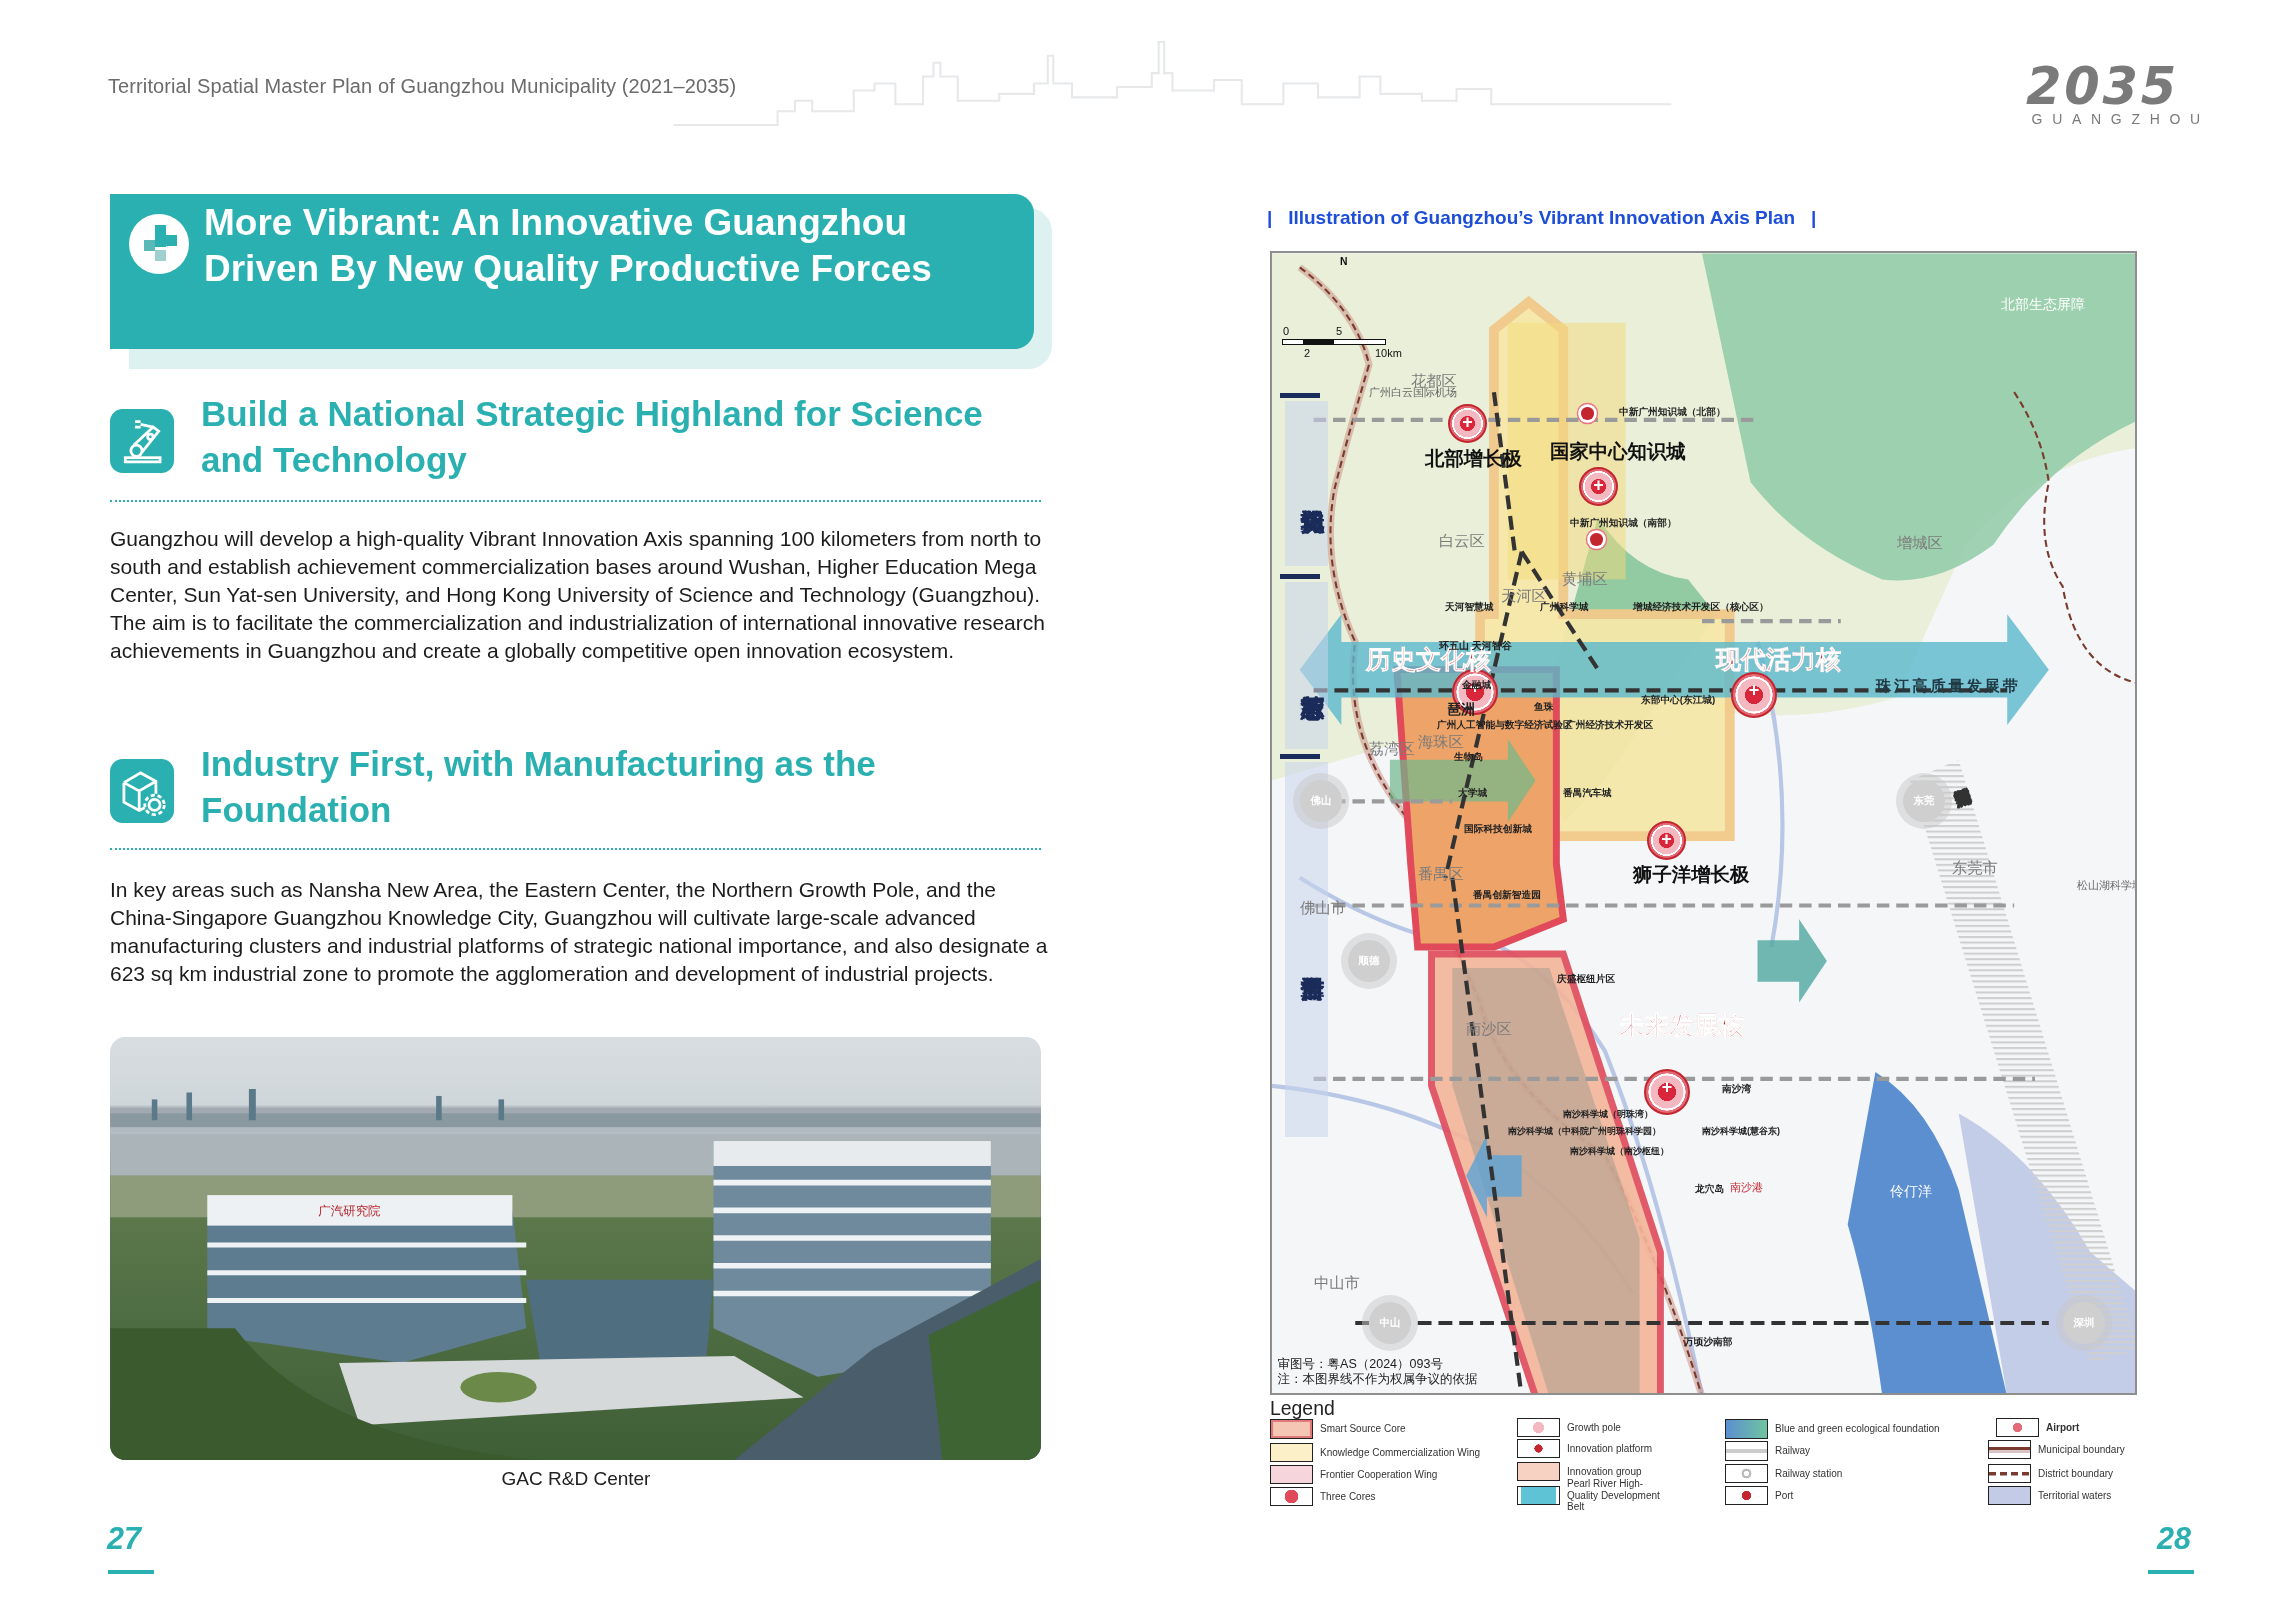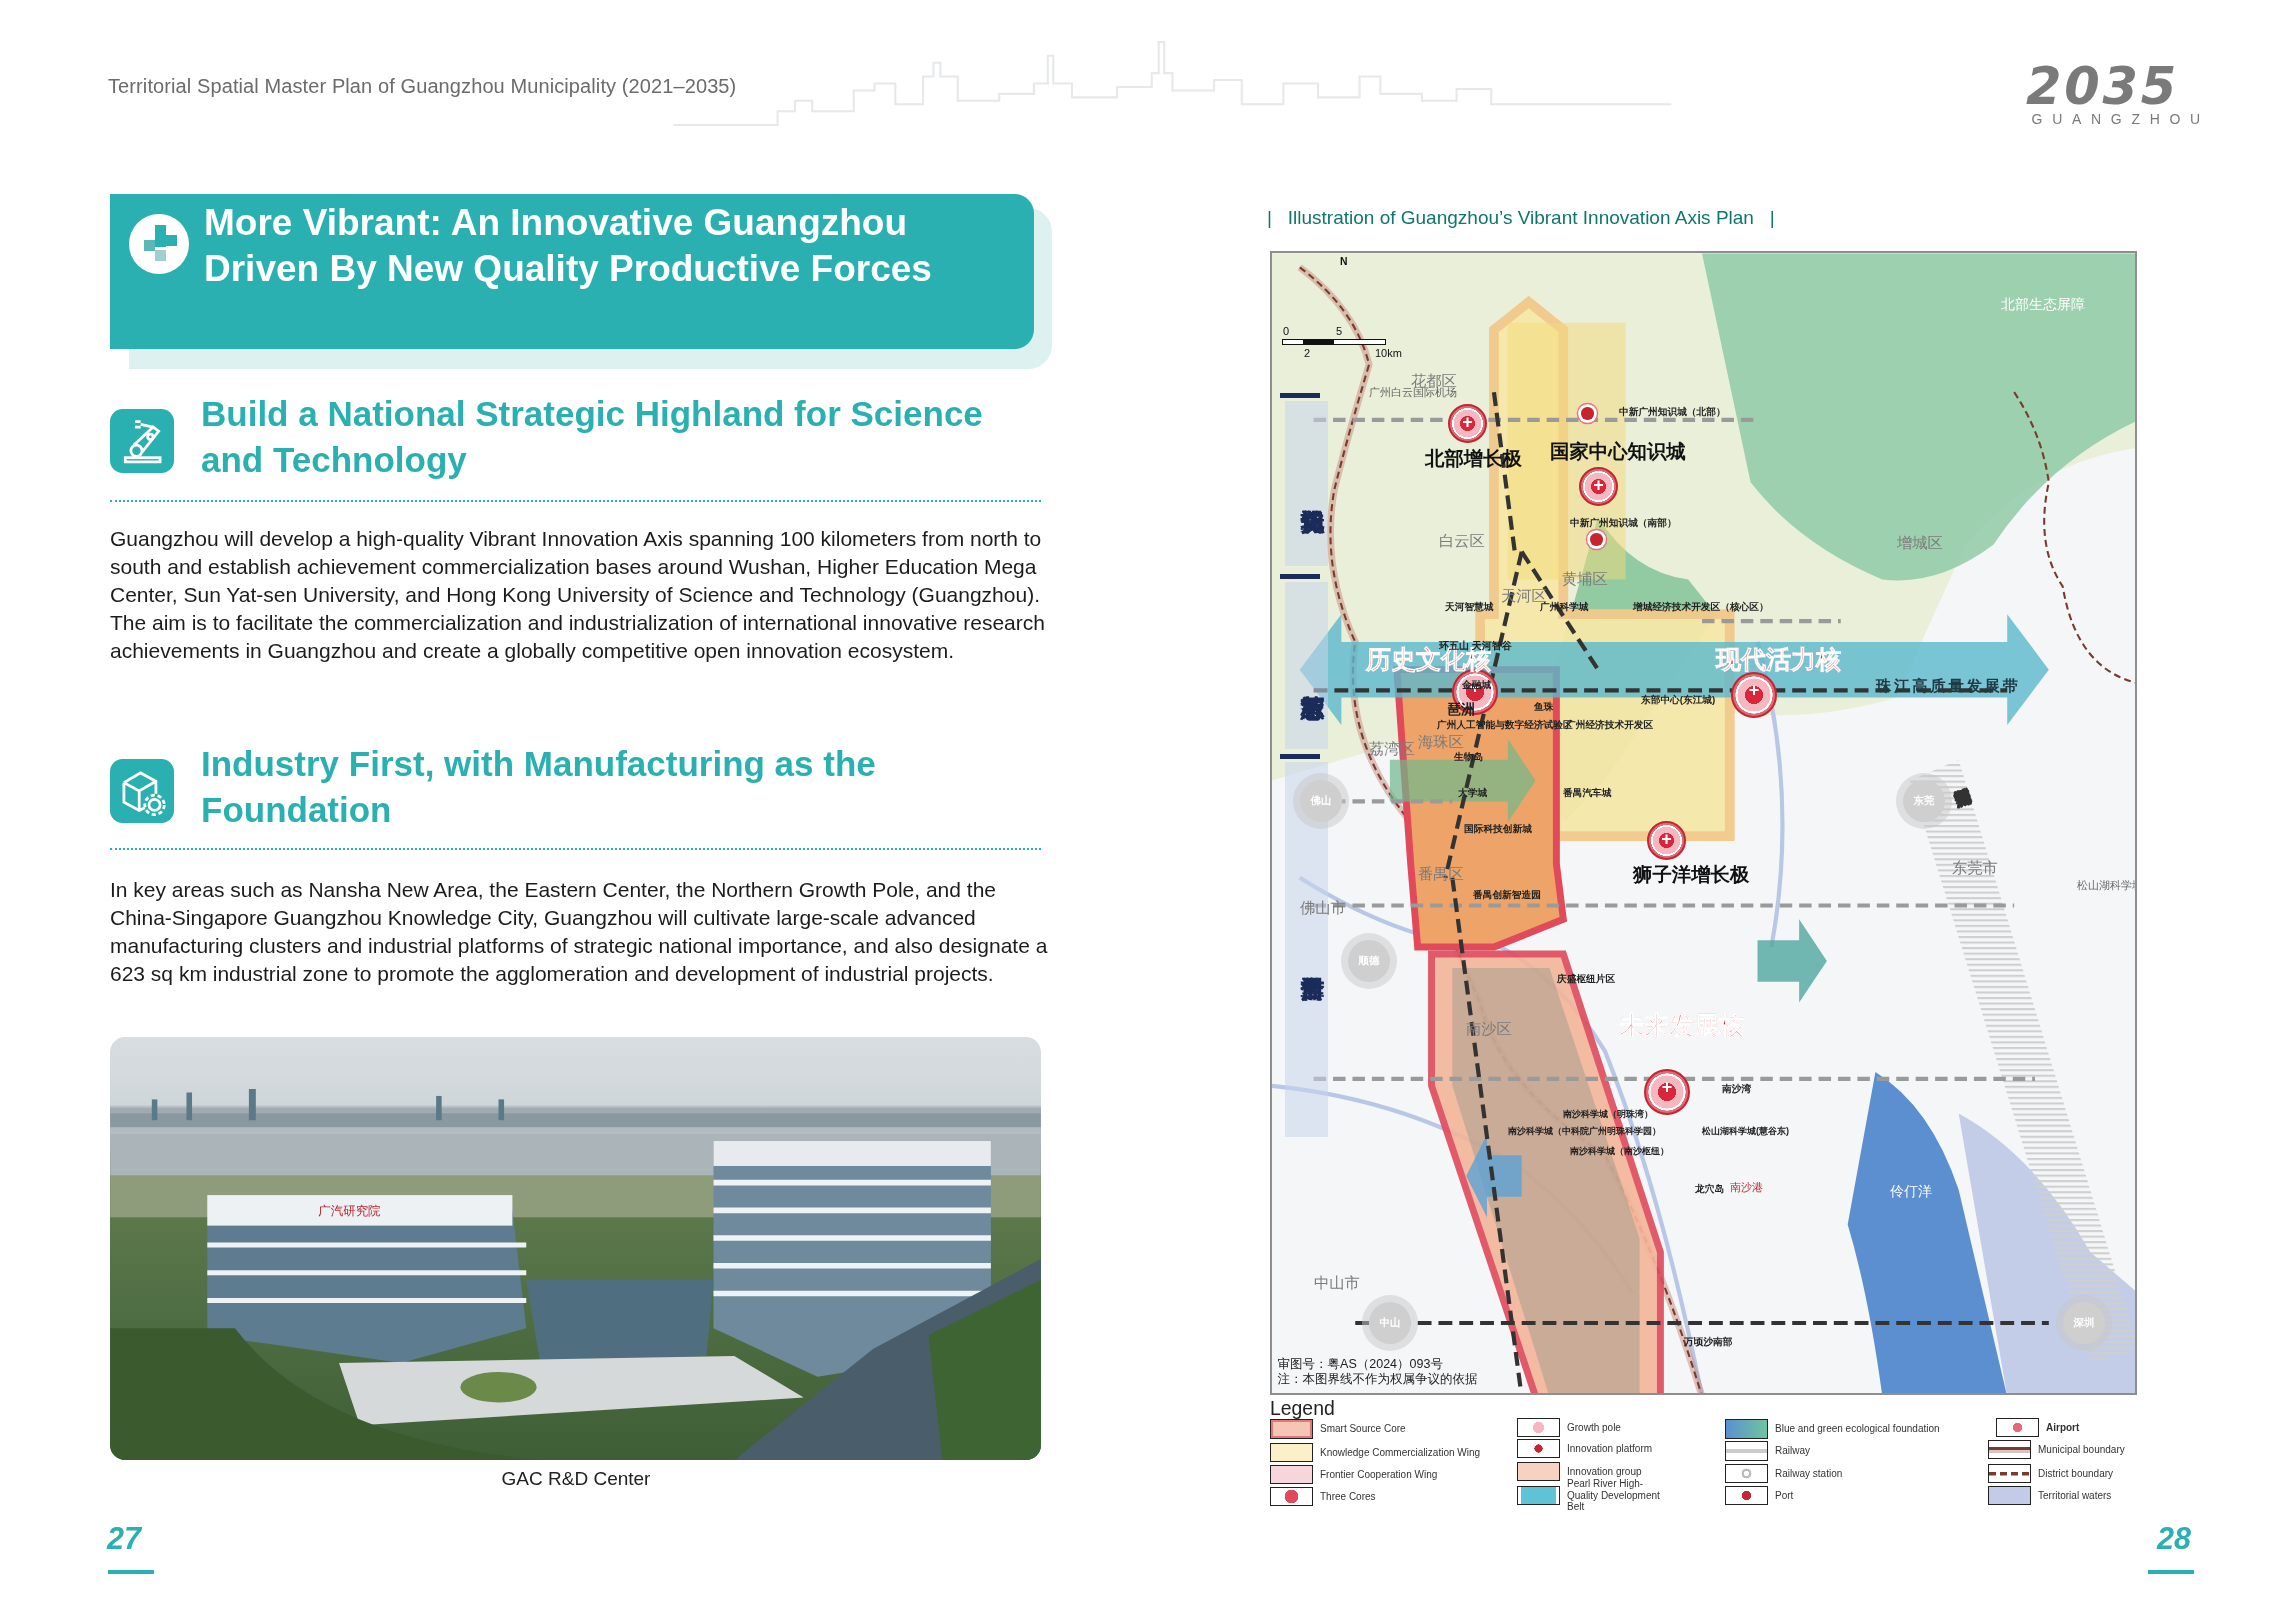--- a/index.html
+++ b/index.html
@@ -25,21 +25,21 @@
   .para { position: absolute; left: 110px; width: 944px; font-size: 21px; line-height: 28px; color: #1c1c1c; }
 
   .photo { position: absolute; left: 110px; top: 1037px; width: 931px; height: 423px; border-radius: 15.3px; overflow: hidden;
            background: linear-gradient(180deg, #d8dde1 0%, #cfd6da 16%, #9ea8ae 17%, #b9c2c7 24%, #8f9e8b 28%, #5f7b4e 36%, #3e5e36 100%); }
   .photo-caption { position: absolute; left: 0; top: 1468px; width: 1152px; text-align: center; font-size: 19px; color: #222; }
 
   .page-num { position: absolute; font-size: 30.5px; font-weight: bold; font-style: italic; color: #2ab0b0; }
   .page-bar { position: absolute; width: 46px; height: 4.2px; background: #2ab0b0; }
 
   
-  .fig-title { position: absolute; left: 1267px; top: 207px; font-size: 19px; color: #0f766e; white-space: pre; }
+  .fig-title { position: absolute; left: 1267px; top: 207px; font-size: 19px; color: #1d4ed8; white-space: pre; font-weight: bold; }
   .map { position: absolute; left: 1270px; top: 251px; width: 867px; height: 1144px; border: 2.1px solid #8e8e8e; overflow: hidden; background: #f3f5f7; }
   .wing-bar { position: absolute; left: 12.5px; width: 43px; background: rgba(200,212,235,0.55); }
   .wing-line { position: absolute; left: 8.3px; width: 40px; height: 4.9px; background: #1b2c5a; }
   .wing-text { position: absolute; left: 12.5px; width: 43px; text-align: center; font-size: 23.6px; line-height: 30.5px; font-weight: bold; color: #1b2c5a; }
   .mlabel { position: absolute; font-size: 11px; color: #666; white-space: nowrap; }
   .mlabel.dark { color: #222; font-weight: bold; font-size: 11.8px; }
   .mlabel.big { font-size: 19.4px; font-weight: bold; color: #111; }
   .mlabel.core { font-size: 25px; font-weight: bold; color: #c3262e; -webkit-text-stroke: 0.7px #fff; font-family: "DejaVu Serif", serif; }
   .mlabel.district { font-size: 15.3px; color: #7b7b7b; }
   .pole { position: absolute; width: 39px; height: 39px; border-radius: 50%; background: radial-gradient(circle, #d9263a 0 30%, #f3b8c0 31% 55%, #fff 56% 62%, #e46a78 63% 100%); border: 2.1px solid #c3262e; }
@@ -261,21 +261,21 @@
   <div class="mlabel dark" style="left:294px;top:466px;font-size:9.7px;">广州经济技术开发区</div>
   <div class="mlabel dark" style="left:182px;top:498px;font-size:9.7px;">生物岛</div>
   <div class="mlabel dark" style="left:186px;top:534px;font-size:9.7px;">大学城</div>
   <div class="mlabel dark" style="left:291px;top:534px;font-size:9.7px;">番禺汽车城</div>
   <div class="mlabel dark" style="left:192px;top:570px;font-size:9.7px;">国际科技创新城</div>
   <div class="mlabel dark" style="left:201px;top:636px;font-size:9.7px;">番禺创新智造园</div>
   <div class="mlabel dark" style="left:285px;top:720px;font-size:9.7px;">庆盛枢纽片区</div>
   <div class="mlabel dark" style="left:450px;top:830px;font-size:9.7px;">南沙湾</div>
   <div class="mlabel dark" style="left:291px;top:855px;font-size:9px;">南沙科学城（明珠湾）</div>
   <div class="mlabel dark" style="left:236px;top:872px;font-size:9px;">南沙科学城（中科院广州明珠科学园）</div>
-  <div class="mlabel dark" style="left:430px;top:872px;font-size:9px;">松山湖科学城(慧谷东)</div>
+  <div class="mlabel dark" style="left:430px;top:872px;font-size:9px;">南沙科学城(慧谷东)</div>
   <div class="mlabel dark" style="left:298px;top:892px;font-size:9px;">南沙科学城（南沙枢纽）</div>
   <div class="mlabel dark" style="left:423px;top:930px;font-size:9.7px;">龙穴岛</div>
   <div class="mlabel" style="left:458px;top:927px;font-size:11px;color:#c3262e;">南沙港</div>
   <div class="mlabel dark" style="left:412px;top:1083px;font-size:9.7px;">万顷沙南部</div>
 
   <div class="mlabel district" style="left:139px;top:118px;">花都区</div>
   <div class="mlabel district" style="left:167px;top:254px;margin-top:24px;">白云区</div>
   <div class="mlabel district" style="left:229px;top:333px;">天河区</div>
   <div class="mlabel district" style="left:290px;top:316px;">黄埔区</div>
   <div class="mlabel district" style="left:97px;top:486px;">荔湾区</div>

